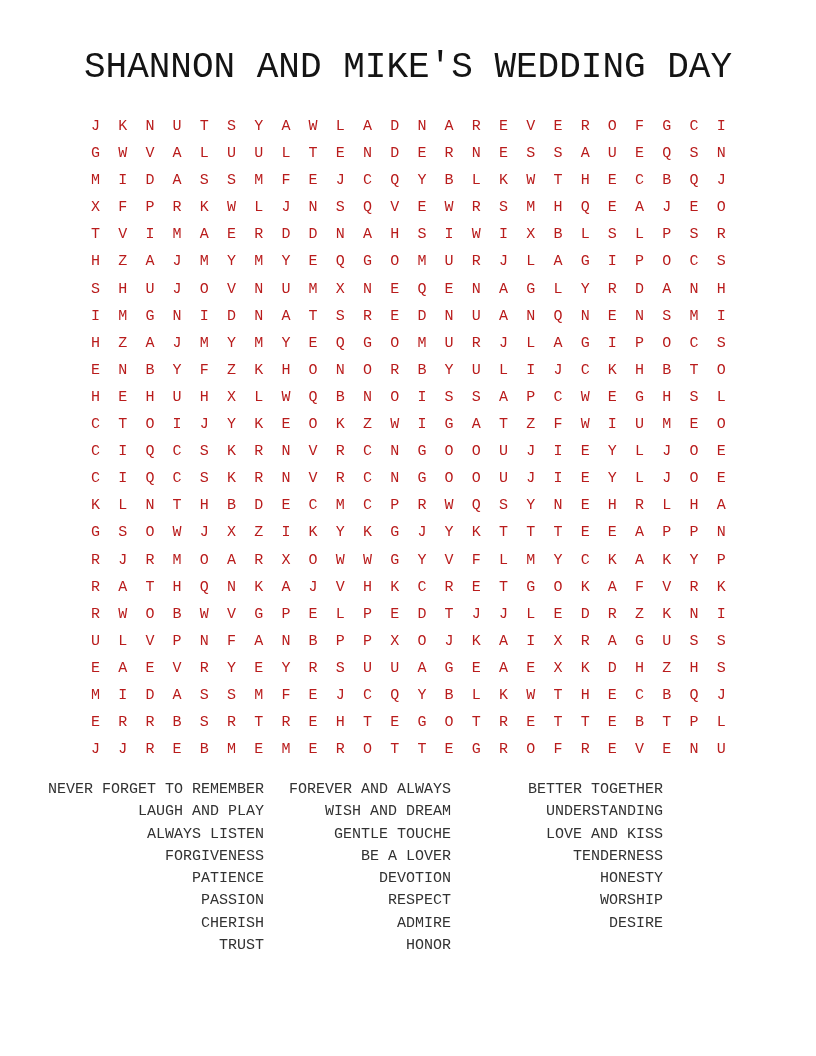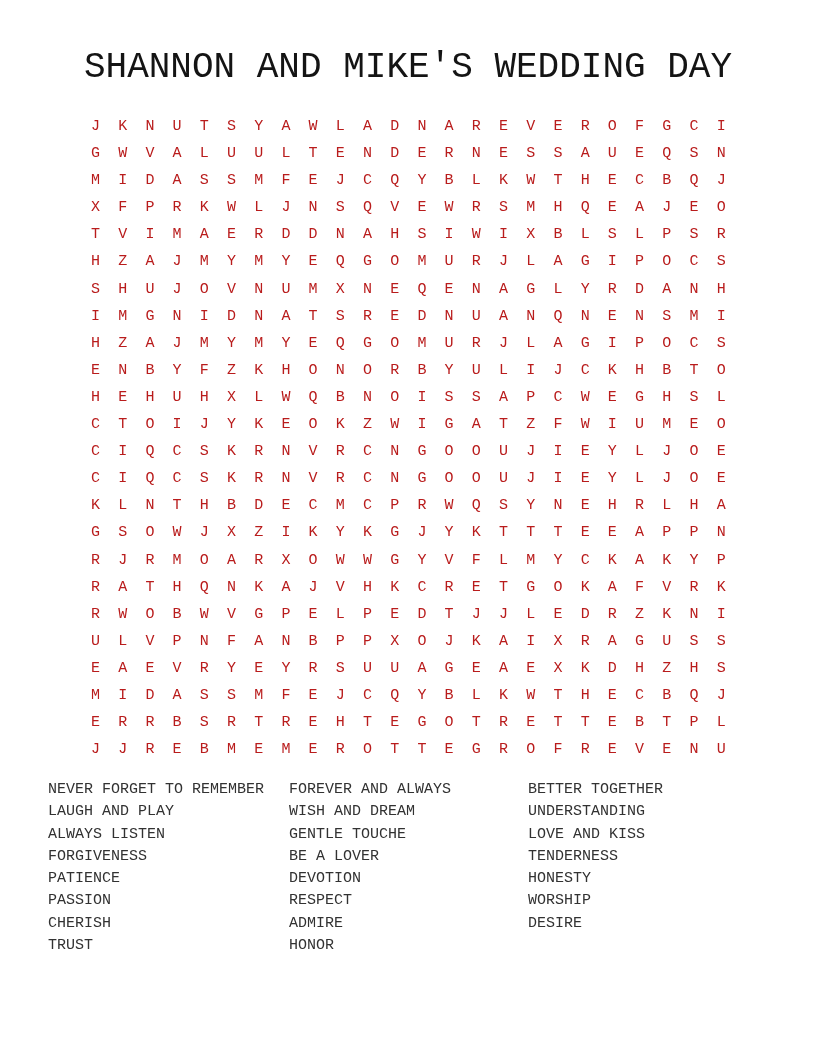--- a/index.html
+++ b/index.html
@@ -41,20 +41,21 @@
   }
   .word-list {
     position: absolute;
     top: 779px;
     left: 0;
     width: 816px;
   }
   .word-col {
     position: absolute;
     top: 0;
+    text-align: right;
   }
   .word-col-1 { left: 48px; }
   .word-col-2 { left: 289px; }
   .word-col-3 { left: 528px; }
   .word-item {
     font-size: 15px;
     line-height: 22.3px;
     color: #323232;
     white-space: pre;
   }

